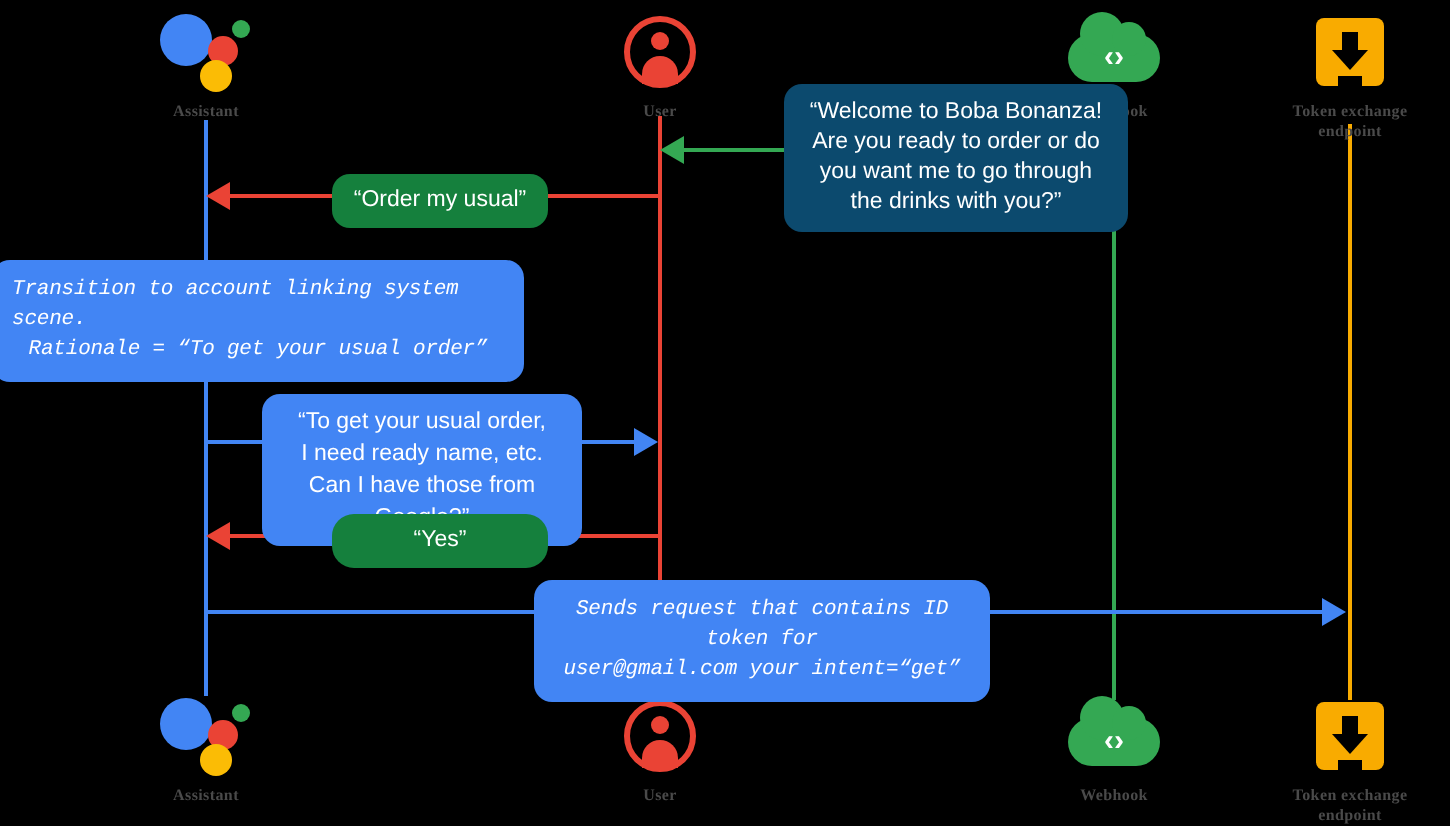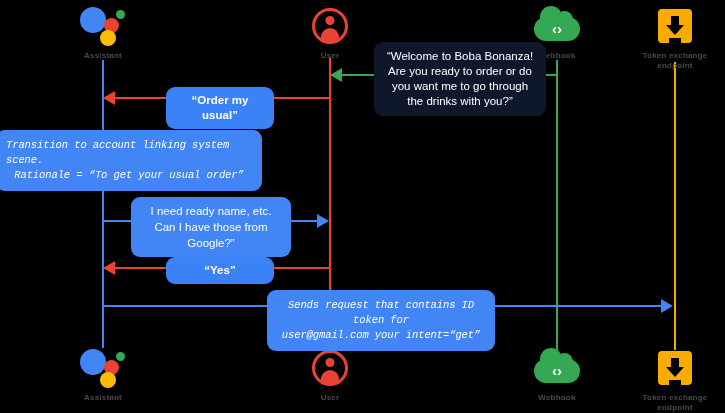--- a/index.html
+++ b/index.html
@@ -36,20 +36,21 @@
     align-items: center;
     justify-content: center;
   }
   .actor .actor-label {
     margin-top: 3px;
     font-size: 8px;
     font-weight: bold;
     color: #4a4a4a;
     letter-spacing: 0.2px;
     line-height: 10px;
+    font-family: Liberation Serif, serif;
   }
 
   
   .assistant-logo {
     position: relative;
     width: 46px;
     height: 42px;
   }
   .assistant-logo i {
     position: absolute;
@@ -199,22 +200,22 @@
     position: absolute;
     box-sizing: border-box;
     border-radius: 9px;
     color: #ffffff;
     text-align: center;
     line-height: 15px;
     font-size: 11.5px;
     padding: 7px 12px;
     z-index: 5;
   }
-  .bubble.green { background: #0f172a; }
-  .bubble.red   { background: #3b82f6; font-weight: bold; }
+  .bubble.green { background: #0c4a6e; margin-left: 18px; }
+  .bubble.red   { background: #15803d; }
   .bubble.blue  { background: #4285F4; }
 
   .bubble.mono {
     font-family: "Liberation Mono", monospace;
     font-style: italic;
     font-size: 10.5px;
     line-height: 15px;
     letter-spacing: -0.1px;
   }
 </style>
@@ -285,27 +286,28 @@
   </div>
 
   <div class="bubble blue mono" style="left:-4px; top:130px; width:266px; padding:8px 10px; text-align:left;">
     <div>Transition to account linking system scene.</div>
     <div style="text-align:center;">Rationale = “To get your usual order”</div>
   </div>
 
   <div class="conn" style="left:103px; top:220px; width:220px; background:#4285F4;"></div>
   <div class="arrowhead right" style="left:317px; top:214px; border-left-color:#4285F4;"></div>
   <div class="bubble blue" style="left:131px; top:197px; width:160px; padding:6px 9px; line-height:16px;">
+    <div>“To get your usual order,</div>
     <div>I need ready name, etc.</div>
     <div>Can I have those from Google?”</div>
   </div>
 
   <div class="conn" style="left:109px; top:267px; width:222px; background:#EA4335;"></div>
   <div class="arrowhead left" style="left:103px; top:261px; border-right-color:#EA4335;"></div>
-  <div class="bubble red" style="left:166px; top:257px; width:108px; padding:6px 22px;">
+  <div class="bubble red" style="left:166px; top:257px; width:108px; padding:6px 22px;border-radius:11px;">
     <div>“Yes”</div>
   </div>
 
   <div class="conn" style="left:103px; top:305px; width:560px; background:#4285F4;"></div>
   <div class="arrowhead right" style="left:661px; top:299px; border-left-color:#4285F4;"></div>
   <div class="bubble blue mono" style="left:267px; top:290px; width:228px; padding:8px 10px;">
     <div>Sends request that contains ID token for</div>
     <div>user@gmail.com your intent=“get”</div>
   </div>
 

